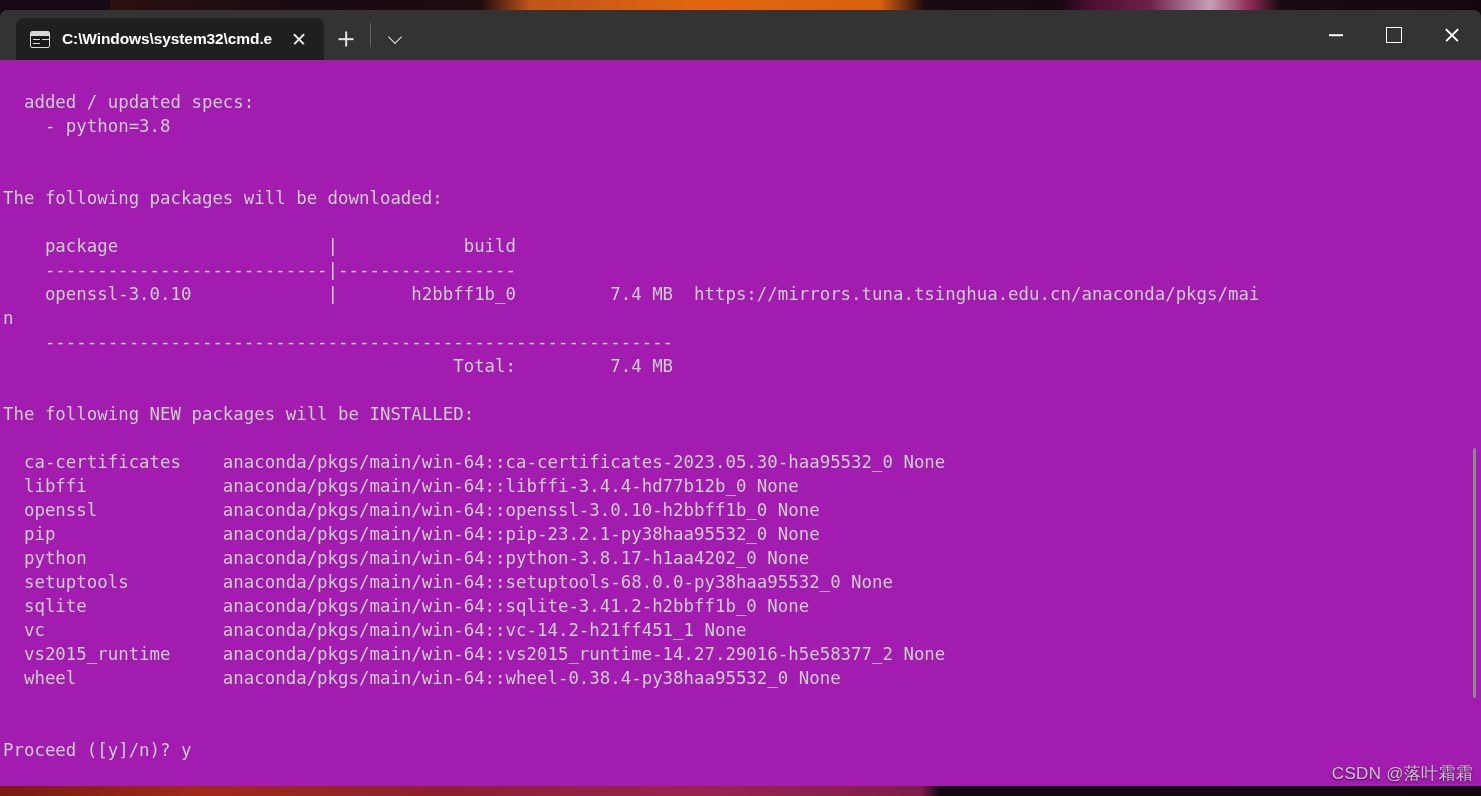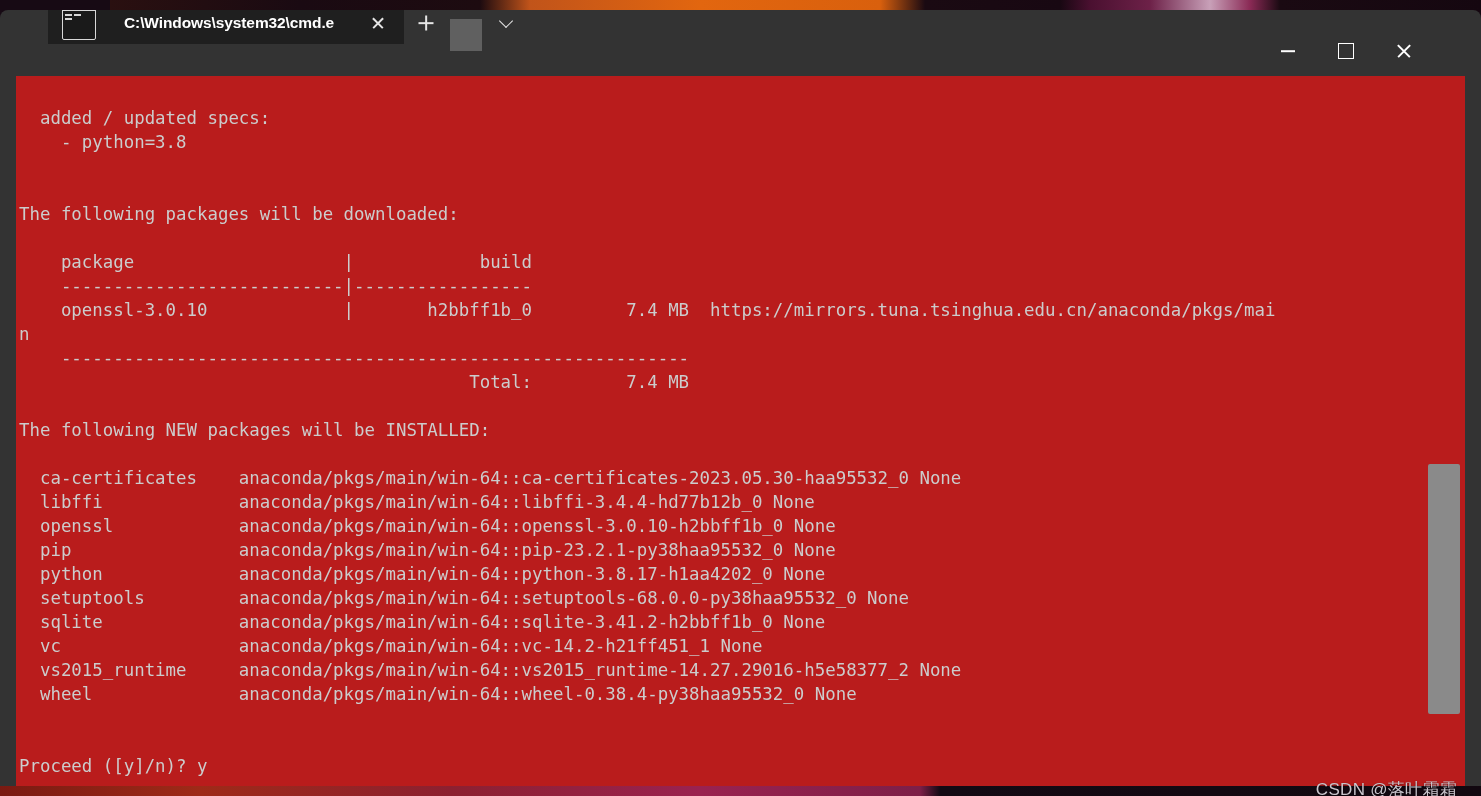--- a/index.html
+++ b/index.html
@@ -1,15 +1,15 @@
 <!DOCTYPE html>
 <html><head>
 <meta charset="utf-8">
 <style>
-  * { margin:0; padding:16px; box-sizing:border-box; }
+  * { margin:0; padding:0; box-sizing:border-box; }
   html, body {
     width:1481px; height:796px; overflow:hidden;
     font-family:"Liberation Sans", sans-serif;
     background:#0a0408;
   }
 
   
   #desktop { position:absolute; inset:0; background:#120610; overflow:hidden; }
   .wp-top {
     position:absolute; top:0; left:0; width:1481px; height:22px;
@@ -126,21 +126,21 @@
   }
   .wc-close::before, .wc-close::after {
     content:""; position:absolute; left:50%; top:50%;
     width:17px; height:1.6px; background:#ffffff;
   }
   .wc-close::before { transform:translate(-50%,-50%) rotate(45deg); }
   .wc-close::after  { transform:translate(-50%,-50%) rotate(-45deg); }
 
   
   #terminal {
-    position:relative; height:726px; background:#b91c1c; overflow:hidden;
+    position:relative; height:726px; background:#a21caf; overflow:hidden;
   }
   #console {
     position:absolute; left:0; top:0; right:0; bottom:0;
     padding:30px 0 0 3px;
     font-family:"DejaVu Sans Mono", monospace;
     font-size:17.4px; line-height:24px;
     color:#cccccc; white-space:pre; letter-spacing:0px;
   }
   #scrollbar {
     position:absolute; right:0; top:0; width:14px; height:726px; background:transparent;

